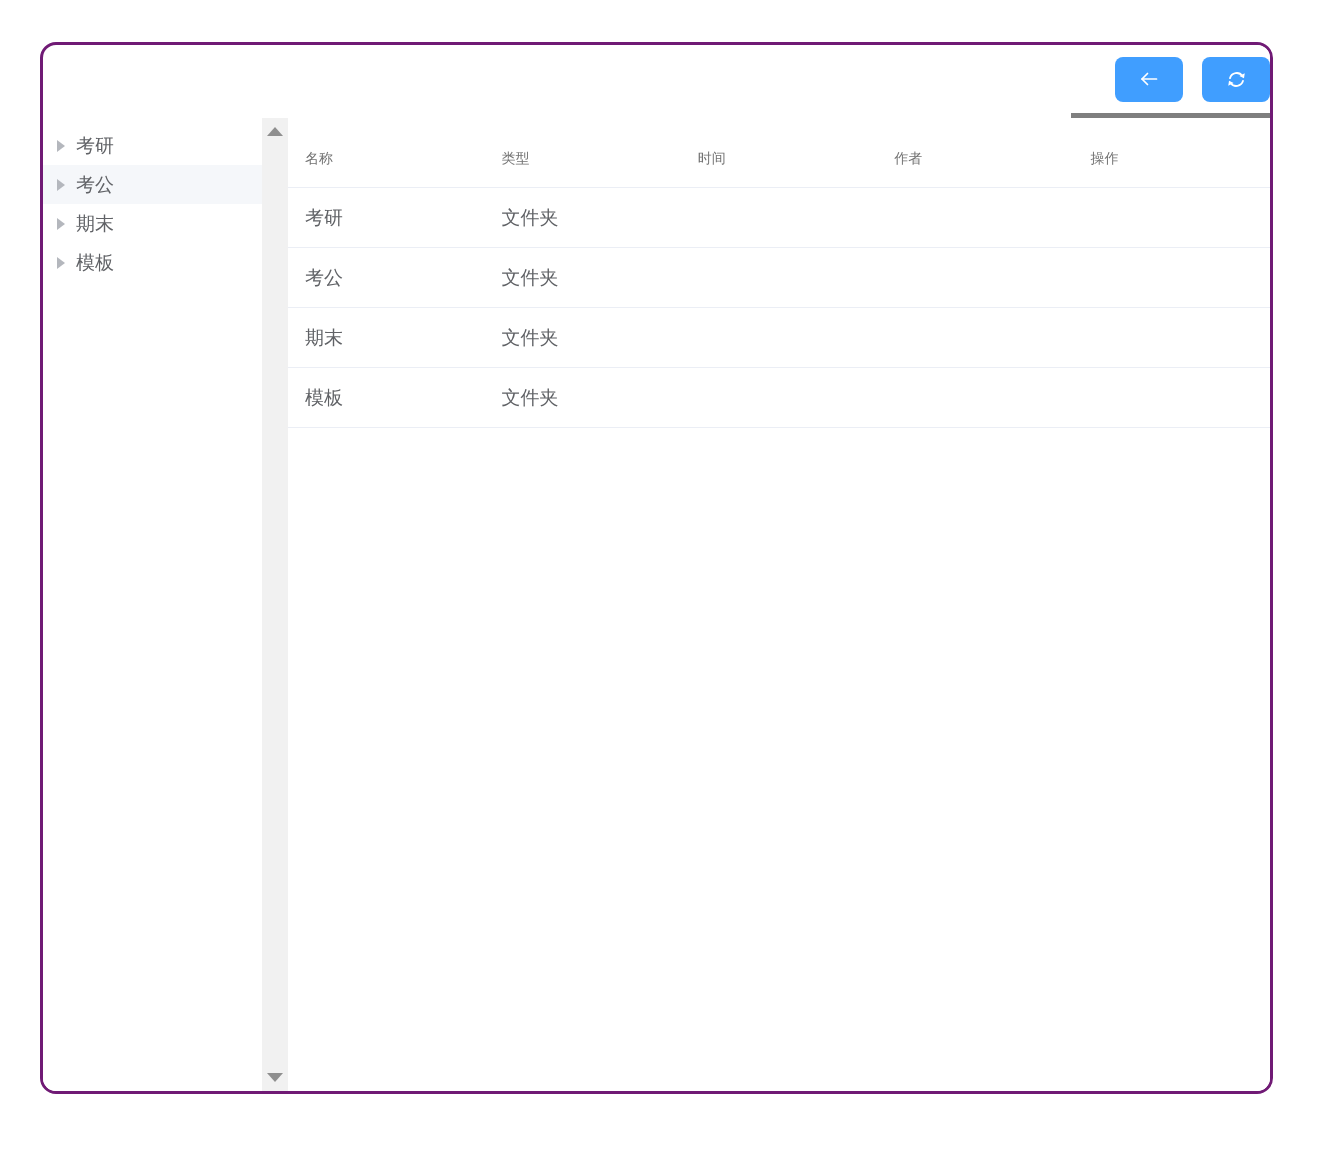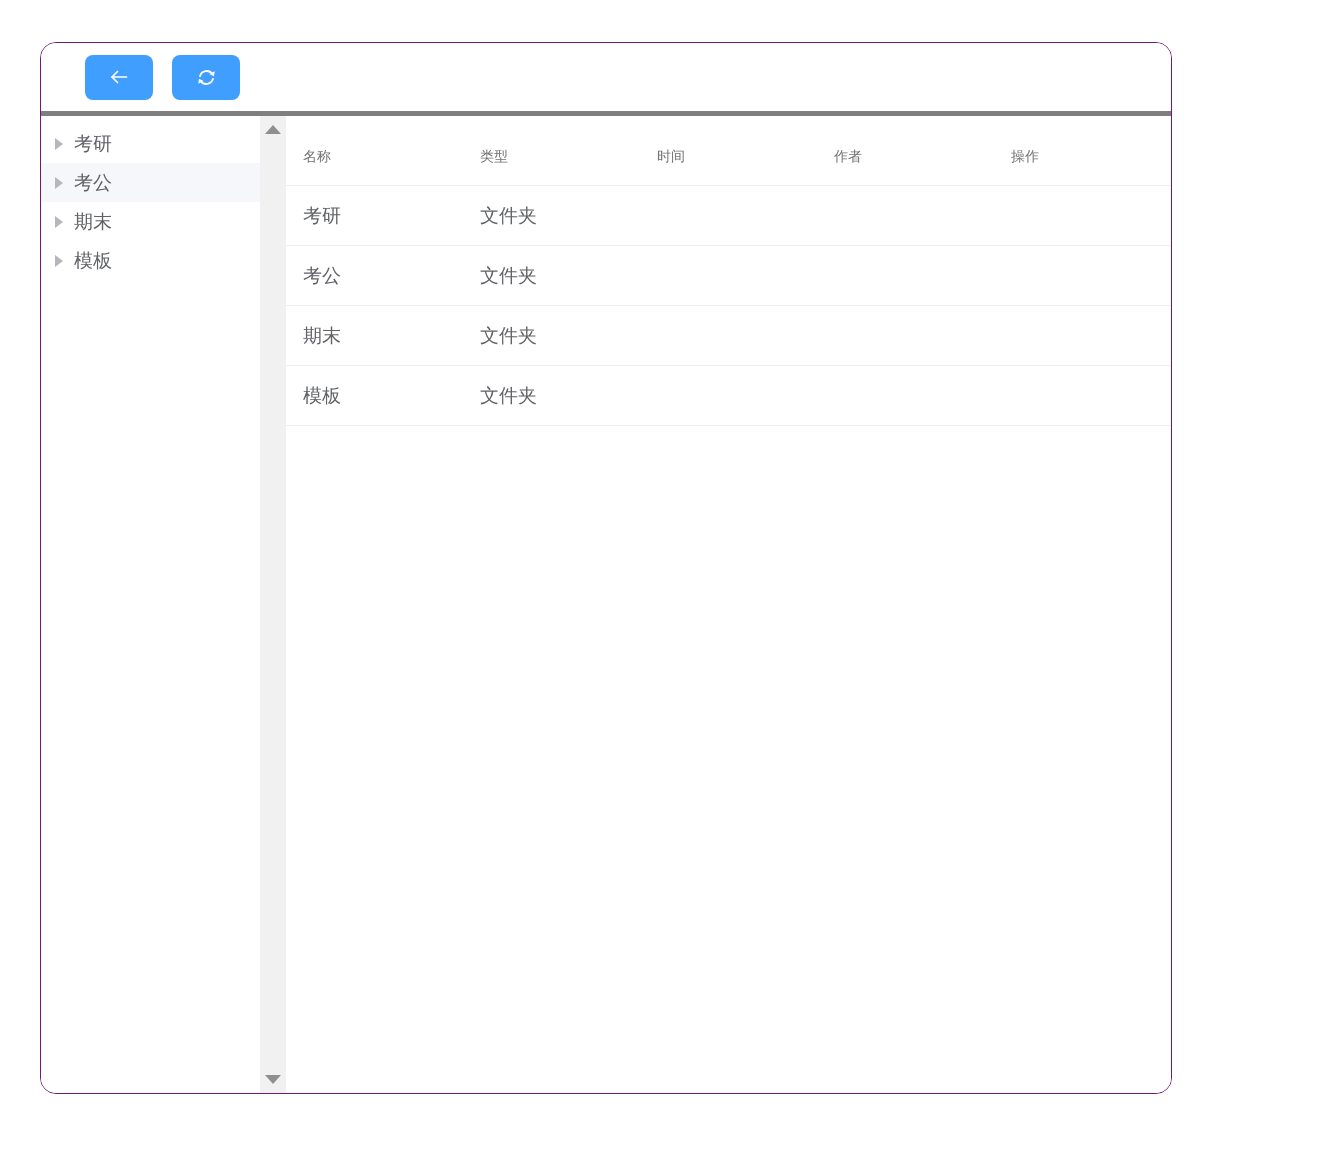--- a/index.html
+++ b/index.html
@@ -11,29 +11,30 @@
   body {
     position: relative;
     width: 1325px;
     height: 1162px;
     overflow: hidden;
   }
   .window {
     position: absolute;
     left: 40px;
     top: 42px;
-    width: 1132px;
+    width: 1233px;
     height: 1052px;
     box-sizing: border-box;
-    border: 1px solid #701a75;
+    border: 3px solid #701a75;
     border-radius: 16px;
     background: #ffffff;
     display: flex;
     flex-direction: column;
     overflow: hidden;
+    align-items: flex-end;
   }
   .toolbar {
     flex: 0 0 68px;
     display: flex;
     align-items: center;
     padding-left: 44px;
     gap: 19px;
     background: #ffffff;
     border-bottom: 5px solid #7f7f7f;
   }

